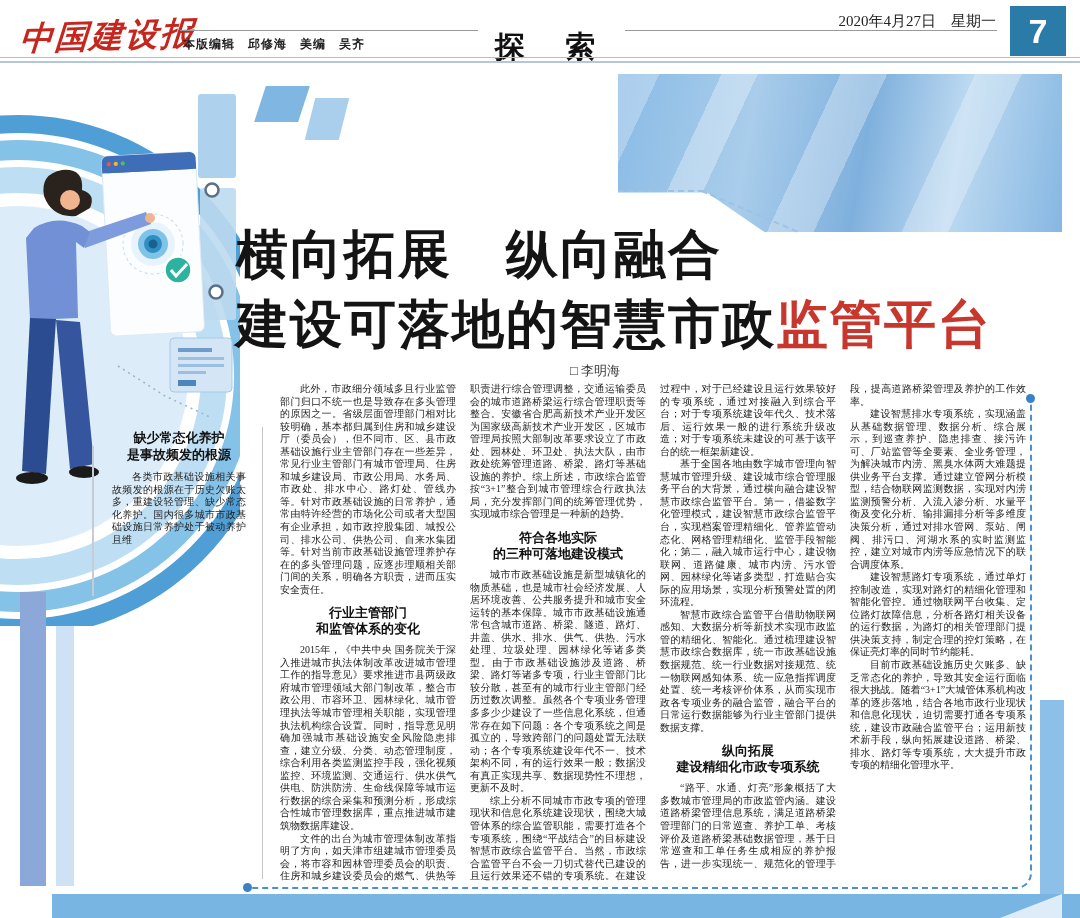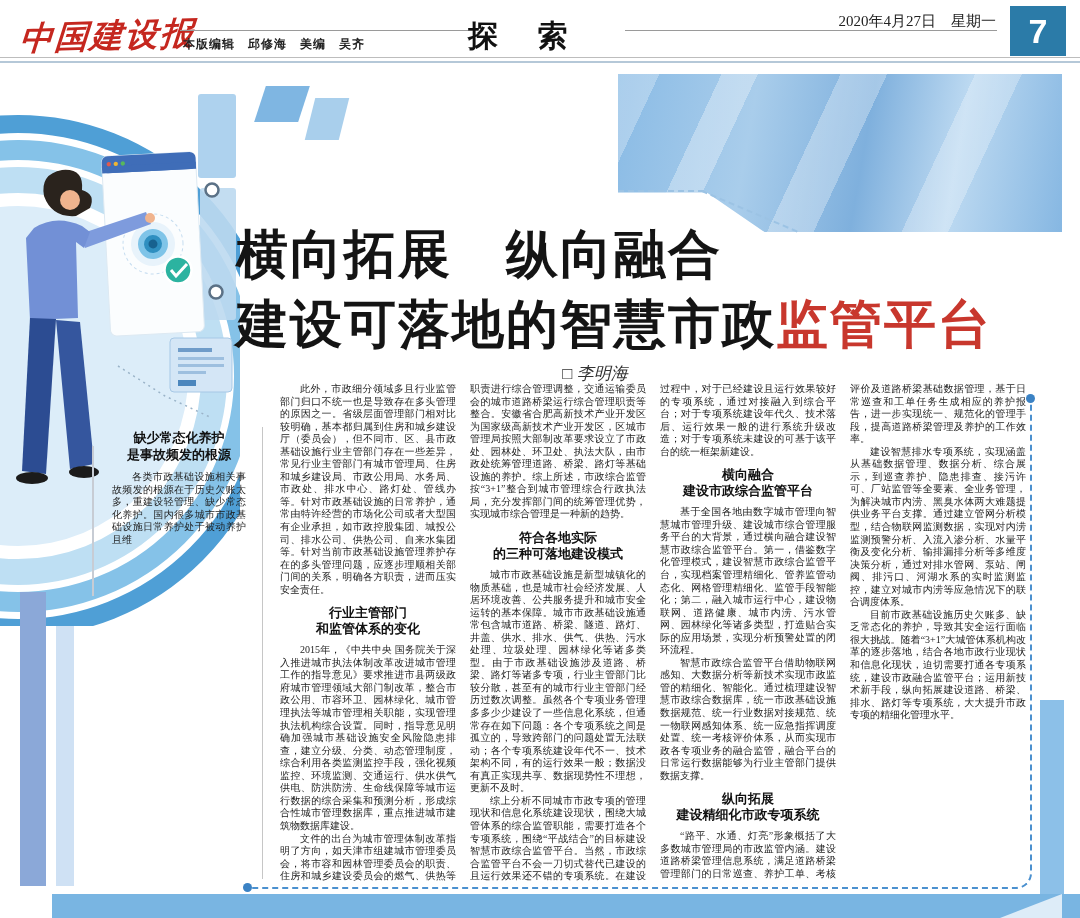--- a/index.html
+++ b/index.html
@@ -6,21 +6,21 @@
   .page{position:relative;width:1080px;height:918px;background:#ffffff;overflow:hidden;
         font-family:"Liberation Serif","DejaVu Serif",serif;color:#1d1d1d;}
   .abs{position:absolute;}
 
   
   .logo{left:20px;top:14px;font-family:"DejaVu Serif",serif;font-style:italic;font-weight:bold;
         font-size:33px;color:#c5271f;transform:skewX(-6deg) rotate(-2deg);letter-spacing:2px;white-space:nowrap;}
   .hdr-rule{height:1px;background:#9a9a9a;}
   .editors{left:183px;top:36px;font-family:"Liberation Sans",sans-serif;font-weight:bold;
            font-size:12px;color:#222;letter-spacing:1px;white-space:nowrap;}
-  .section-title{left:468px;top:16px;width:170px;font-family:Liberation Serif, serif;
+  .section-title{left:468px;top:27px;width:170px;text-align:center;font-family:Liberation Sans, sans-serif;
            font-weight:900;font-size:30px;letter-spacing:16px;color:#111;white-space:nowrap;}
   .date{left:760px;top:12px;width:236px;text-align:right;font-size:15px;color:#222;white-space:nowrap;}
   .page-badge{left:1010px;top:6px;width:56px;height:50px;background:#2b7ba8;color:#fff;
            font-family:"Liberation Sans",sans-serif;font-weight:bold;font-size:34px;
            display:flex;align-items:center;justify-content:center;}
   .dbl-rule1{left:0;top:57px;width:1080px;height:1px;background:#bdbdbd;}
   .dbl-rule2{left:0;top:61px;width:1080px;height:2px;background:#b5c8d8;}
 
   
   .banner{left:618px;top:74px;width:444px;height:158px;
@@ -36,21 +36,21 @@
            transform:rotate(23deg);transform-origin:left top;}
   .deco-par1{left:260px;top:86px;width:44px;height:36px;background:#7fb6e2;transform:skewX(-18deg);}
   .deco-par2{left:310px;top:98px;width:34px;height:42px;background:#a9cfec;transform:skewX(-14deg);}
 
   
   .hl{font-family:"Liberation Sans",sans-serif;font-weight:900;color:#141414;
       font-size:52px;letter-spacing:2px;white-space:nowrap;}
   .hl1{left:236px;top:220px;}
   .hl2{left:236px;top:290px;}
   .hl-red{color:#c8372d;}
-  .byline{left:295px;top:362px;width:600px;text-align:center;font-size:17px;color:#333;font-style:italic;}
+  .byline{left:295px;top:362px;width:600px;text-align:center;font-size:13px;color:#333;}
 
   
   .lede-col{left:112px;top:428px;width:134px;}
   .lede{font-size:12.2px;line-height:15.6px;text-align:justify;text-indent:2em;}
   .sec-head{font-family:"Liberation Sans",sans-serif;font-weight:bold;font-size:13px;
             line-height:16.5px;text-align:center;color:#111;}
   .lede-col .sec-head{margin-top:2px;margin-bottom:8px;}
   .small-p{font-size:10px;line-height:12.6px;text-align:justify;text-indent:2em;}
   .col-rule{left:262px;top:427px;width:1px;height:452px;background:#c6c6c6;}
 
@@ -172,32 +172,29 @@
       <span>和监管体系的变化</span>
     </div>
     <p>2015年，《中共中央 国务院关于深入推进城市执法体制改革改进城市管理工作的指导意见》要求推进市县两级政府城市管理领域大部门制改革，整合市政公用、市容环卫、园林绿化、城市管理执法等城市管理相关职能，实现管理执法机构综合设置。同时，指导意见明确加强城市基础设施安全风险隐患排查，建立分级、分类、动态管理制度，综合利用各类监测监控手段，强化视频监控、环境监测、交通运行、供水供气供电、防洪防涝、生命线保障等城市运行数据的综合采集和预测分析，形成综合性城市管理数据库，重点推进城市建筑物数据库建设。</p>
     <p>文件的出台为城市管理体制改革指明了方向，如天津市组建城市管理委员会，将市容和园林管理委员会的职责、住房和城乡建设委员会的燃气、供热等职责进行综合管理调整，交通运输委员会的城市道路桥梁运行综合管理职责等整合。安徽省合肥高新技术产业开发区为国家级高新技术产业开发区，区城市管理局按照大部制改革要求设立了市政处、园林处、环卫处、执法大队，由市政处统筹管理道路、桥梁、路灯等基础设施的养护。综上所述，市政综合监管按“3+1”整合到城市管理综合行政执法局，充分发挥部门间的统筹管理优势，实现城市综合管理是一种新的趋势。</p>
     <div class="sec-head">
       <span>符合各地实际</span><br>
       <span>的三种可落地建设模式</span>
     </div>
     <p>城市市政基础设施是新型城镇化的物质基础，也是城市社会经济发展、人居环境改善、公共服务提升和城市安全运转的基本保障。城市市政基础设施通常包含城市道路、桥梁、隧道、路灯、井盖、供水、排水、供气、供热、污水处理、垃圾处理、园林绿化等诸多类型。由于市政基础设施涉及道路、桥梁、路灯等诸多专项，行业主管部门比较分散，甚至有的城市行业主管部门经历过数次调整。虽然各个专项业务管理多多少少建设了一些信息化系统，但通常存在如下问题：各个专项系统之间是孤立的，导致跨部门的问题处置无法联动；各个专项系统建设年代不一、技术架构不同，有的运行效果一般；数据没有真正实现共享、数据现势性不理想，更新不及时。</p>
     <p>综上分析不同城市市政专项的管理现状和信息化系统建设现状，围绕大城管体系的综合监管职能，需要打造各个专项系统，围绕“平战结合”的目标建设智慧市政综合监管平台。当然，市政综合监管平台不会一刀切式替代已建设的且运行效果还不错的专项系统。在建设过程中，对于已经建设且运行效果较好的专项系统，通过对接融入到综合平台；对于专项系统建设年代久、技术落后、运行效果一般的进行系统升级改造；对于专项系统未建设的可基于该平台的统一框架新建设。</p>
-    <div class="sec-head">
-      <span>横向融合</span><br>
-      <span>建设市政综合监管平台</span>
-    </div>
     <p>基于全国各地由数字城市管理向智慧城市管理升级、建设城市综合管理服务平台的大背景，通过横向融合建设智慧市政综合监管平台。第一，借鉴数字化管理模式，建设智慧市政综合监管平台，实现档案管理精细化、管养监管动态化、网格管理精细化、监管手段智能化；第二，融入城市运行中心，建设物联网、道路健康、城市内涝、污水管网、园林绿化等诸多类型，打造贴合实际的应用场景，实现分析预警处置的闭环流程。</p>
     <p>智慧市政综合监管平台借助物联网感知、大数据分析等新技术实现市政监管的精细化、智能化。通过梳理建设智慧市政综合数据库，统一市政基础设施数据规范、统一行业数据对接规范、统一物联网感知体系、统一应急指挥调度处置、统一考核评价体系，从而实现市政各专项业务的融合监管，融合平台的日常运行数据能够为行业主管部门提供数据支撑。</p>
     <div class="sec-head">
       <span>纵向拓展</span><br>
       <span>建设精细化市政专项系统</span>
     </div>
     <p>“路平、水通、灯亮”形象概括了大多数城市管理局的市政监管内涵。建设道路桥梁管理信息系统，满足道路桥梁管理部门的日常巡查、养护工单、考核评价及道路桥梁基础数据管理，基于日常巡查和工单任务生成相应的养护报告，进一步实现统一、规范化的管理手段，提高道路桥梁管理及养护的工作效率。</p>
     <p>建设智慧排水专项系统，实现涵盖从基础数据管理、数据分析、综合展示，到巡查养护、隐患排查、接污许可、厂站监管等全要素、全业务管理，为解决城市内涝、黑臭水体两大难题提供业务平台支撑。通过建立管网分析模型，结合物联网监测数据，实现对内涝监测预警分析、入流入渗分析、水量平衡及变化分析、输排漏排分析等多维度决策分析，通过对排水管网、泵站、闸阀、排污口、河湖水系的实时监测监控，建立对城市内涝等应急情况下的联合调度体系。</p>
+    <p>建设智慧路灯专项系统，通过单灯控制改造，实现对路灯的精细化管理和智能化管控。通过物联网平台收集、定位路灯故障信息，分析各路灯相关设备的运行数据，为路灯的相关管理部门提供决策支持，制定合理的控灯策略，在保证亮灯率的同时节约能耗。</p>
     <p>目前市政基础设施历史欠账多、缺乏常态化的养护，导致其安全运行面临很大挑战。随着“3+1”大城管体系机构改革的逐步落地，结合各地市政行业现状和信息化现状，迫切需要打通各专项系统，建设市政融合监管平台；运用新技术新手段，纵向拓展建设道路、桥梁、排水、路灯等专项系统，大大提升市政专项的精细化管理水平。</p>
   </div>
 
   <div class="abs bottom-band"></div>
   <div class="abs right-strip"></div>
   <div class="abs fold-tri"></div>
   <div class="abs dash-frame"></div>
   <div class="abs dot dot-top"></div>
   <div class="abs dot dot-left"></div>
 

